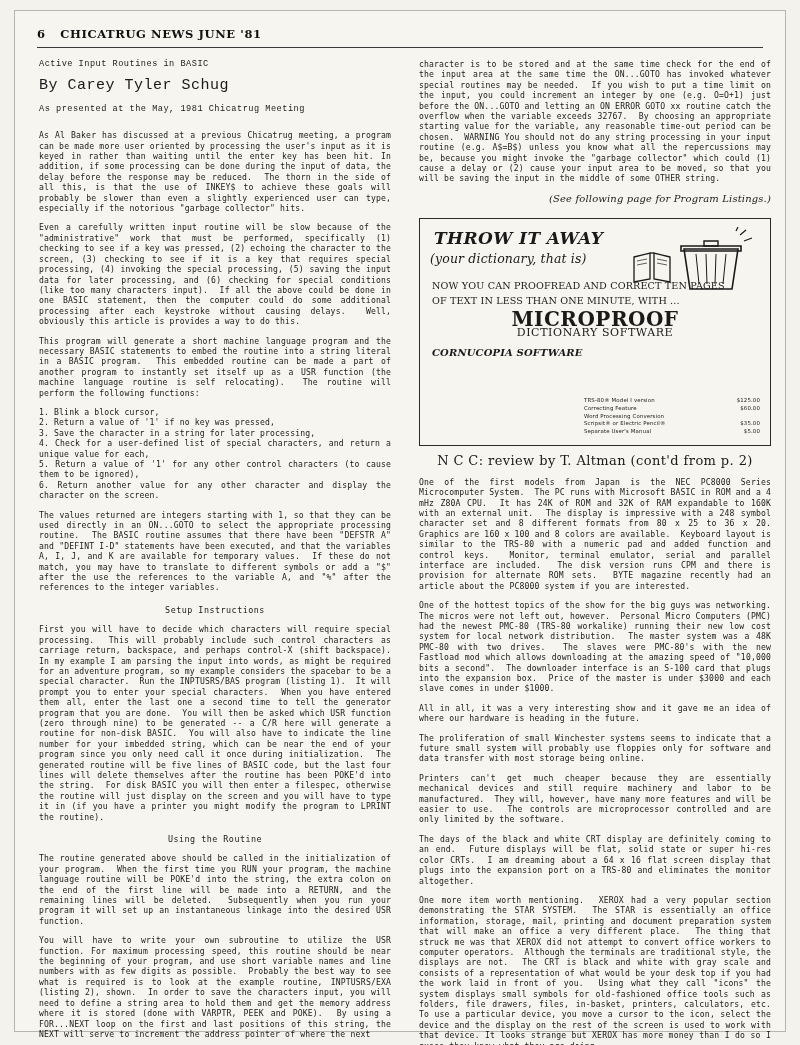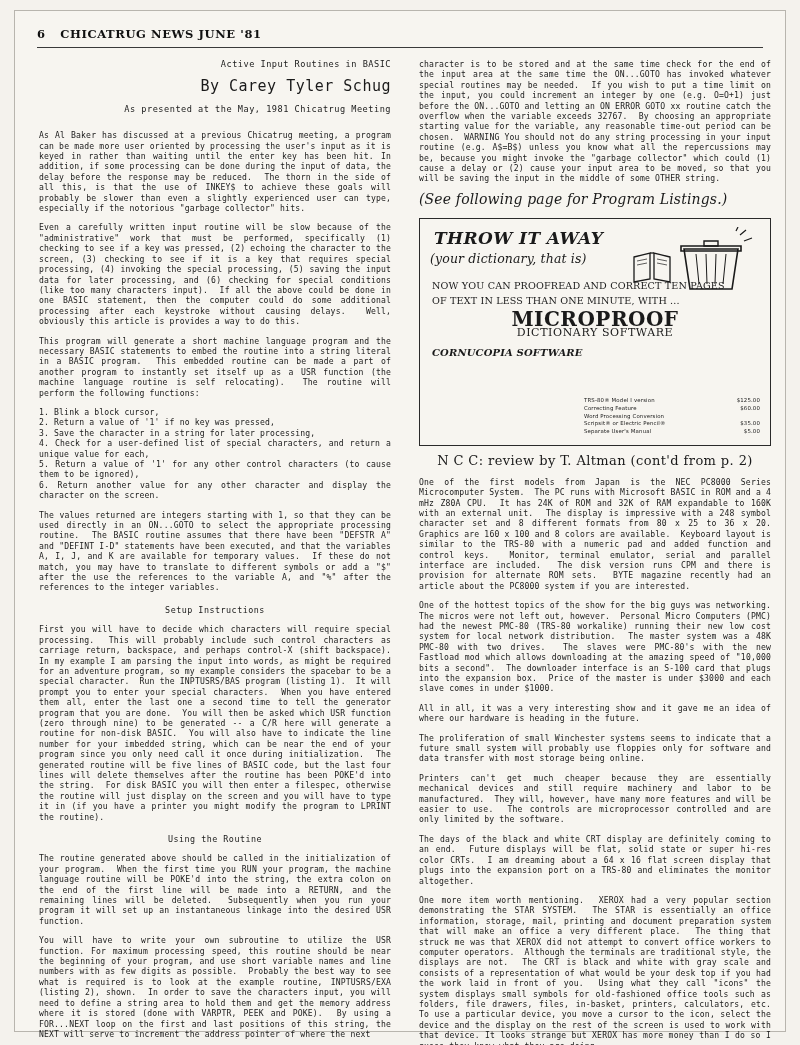--- a/index.html
+++ b/index.html
@@ -55,41 +55,42 @@
     text-align: justify;
   }
   .col.left { left: 24px; }
   .col.right { left: 404px; }
 
   p.par {
     margin: 0 0 9px 0;
     white-space: pre-wrap;
   }
   .title-blk {
-    text-align: right;
+    text-align: left;
     margin-bottom: 12px;
+    font-family: Liberation Mono, monospace;
   }
   .title-blk .t1 { margin: 0 0 12px 0; font-size: 8.6px; letter-spacing: 0.5px; }
   .title-blk .t2 { margin: 0 0 12px 0; font-size: 15px; letter-spacing: 0.5px; }
   .title-blk .t3 { margin: 0 0 16px 0; font-size: 8.6px; letter-spacing: 0.5px; }
   .sec-head {
     text-align: center;
     margin: 12px 0 9px 0;
     font-size: 8.4px;
     letter-spacing: 0.5px;
   }
   .list {
     margin: 0 0 9px 0;
     white-space: pre-wrap;
   }
   .note-italic {
-    text-align: left;
-    font-family: "DejaVu Serif", serif;
-    font-style: italic;
-    font-size: 14px;
+    text-align: right;
+    font-family: "DejaVu Serif", serif;
+    font-style: italic;
+    font-size: 10px;
     margin: 10px 0 14px 0;
   }
 
   
   .ad {
     position: relative;
     border: 1px solid #2a2a2a;
     box-sizing: border-box;
     margin: 2px 0 10px 0;
     padding: 10px 10px 8px 10px;

